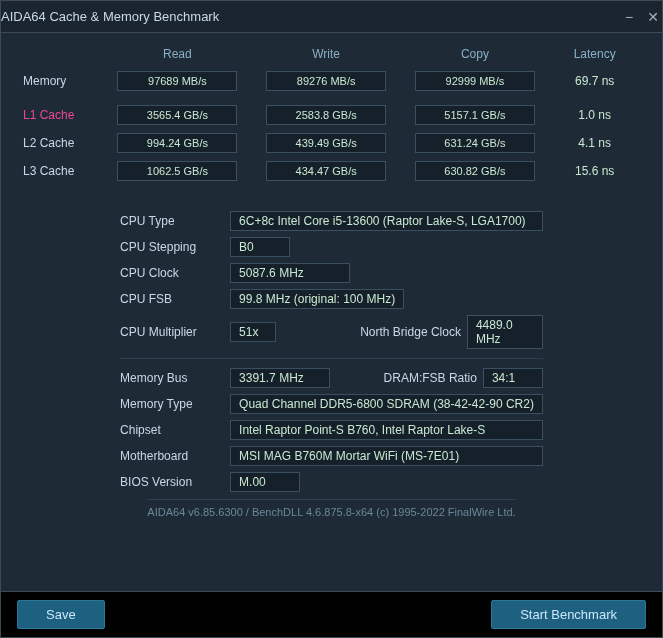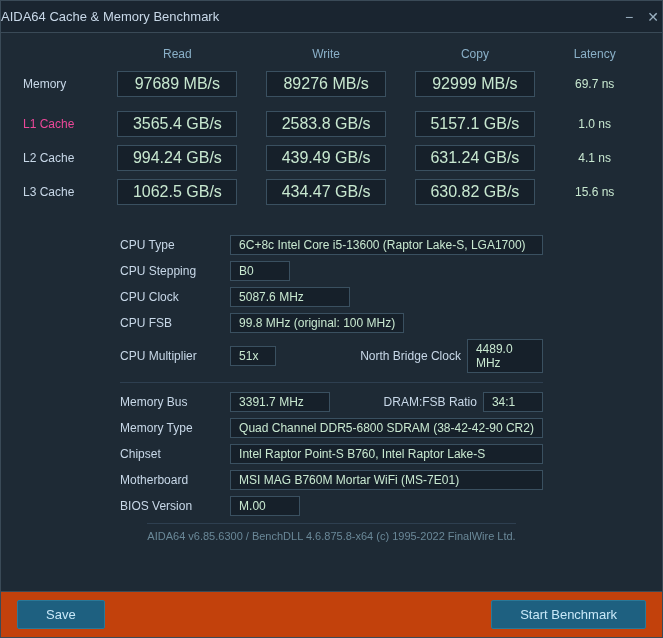--- a/index.html
+++ b/index.html
@@ -78,21 +78,21 @@
       color: #c8d8e8;
       width: 80px;
       padding-left: 0;
     }
     .value-box {
       background: #16202a;
       border: 1px solid #3a5060;
       color: #c8e8d0;
       padding: 3px 8px;
       text-align: center;
-      font-size: 16px;
+      font-size: 11px;
       display: inline-block;
       width: 120px;
     }
     .latency-val {
       color: #c8e8d0;
       font-size: 12px;
       text-align: center;
       width: 70px;
       display: inline-block;
     }
@@ -144,21 +144,21 @@
     }
     .footer-text {
       text-align: center;
       color: #6a8898;
       font-size: 11px;
       padding: 6px 0 4px;
       border-top: 1px solid #2e3f50;
       margin-top: 4px;
     }
     .bottom-bar {
-      background: #c2410c;
+      background: #000000;
       border-top: 1px solid #3a4a57;
       padding: 8px 16px;
       display: flex;
       justify-content: space-between;
       gap: 48px;
     }
     .action-btn {
       background: #1e6080;
       border: 1px solid #2a7898;
       color: #c8e8f8;

